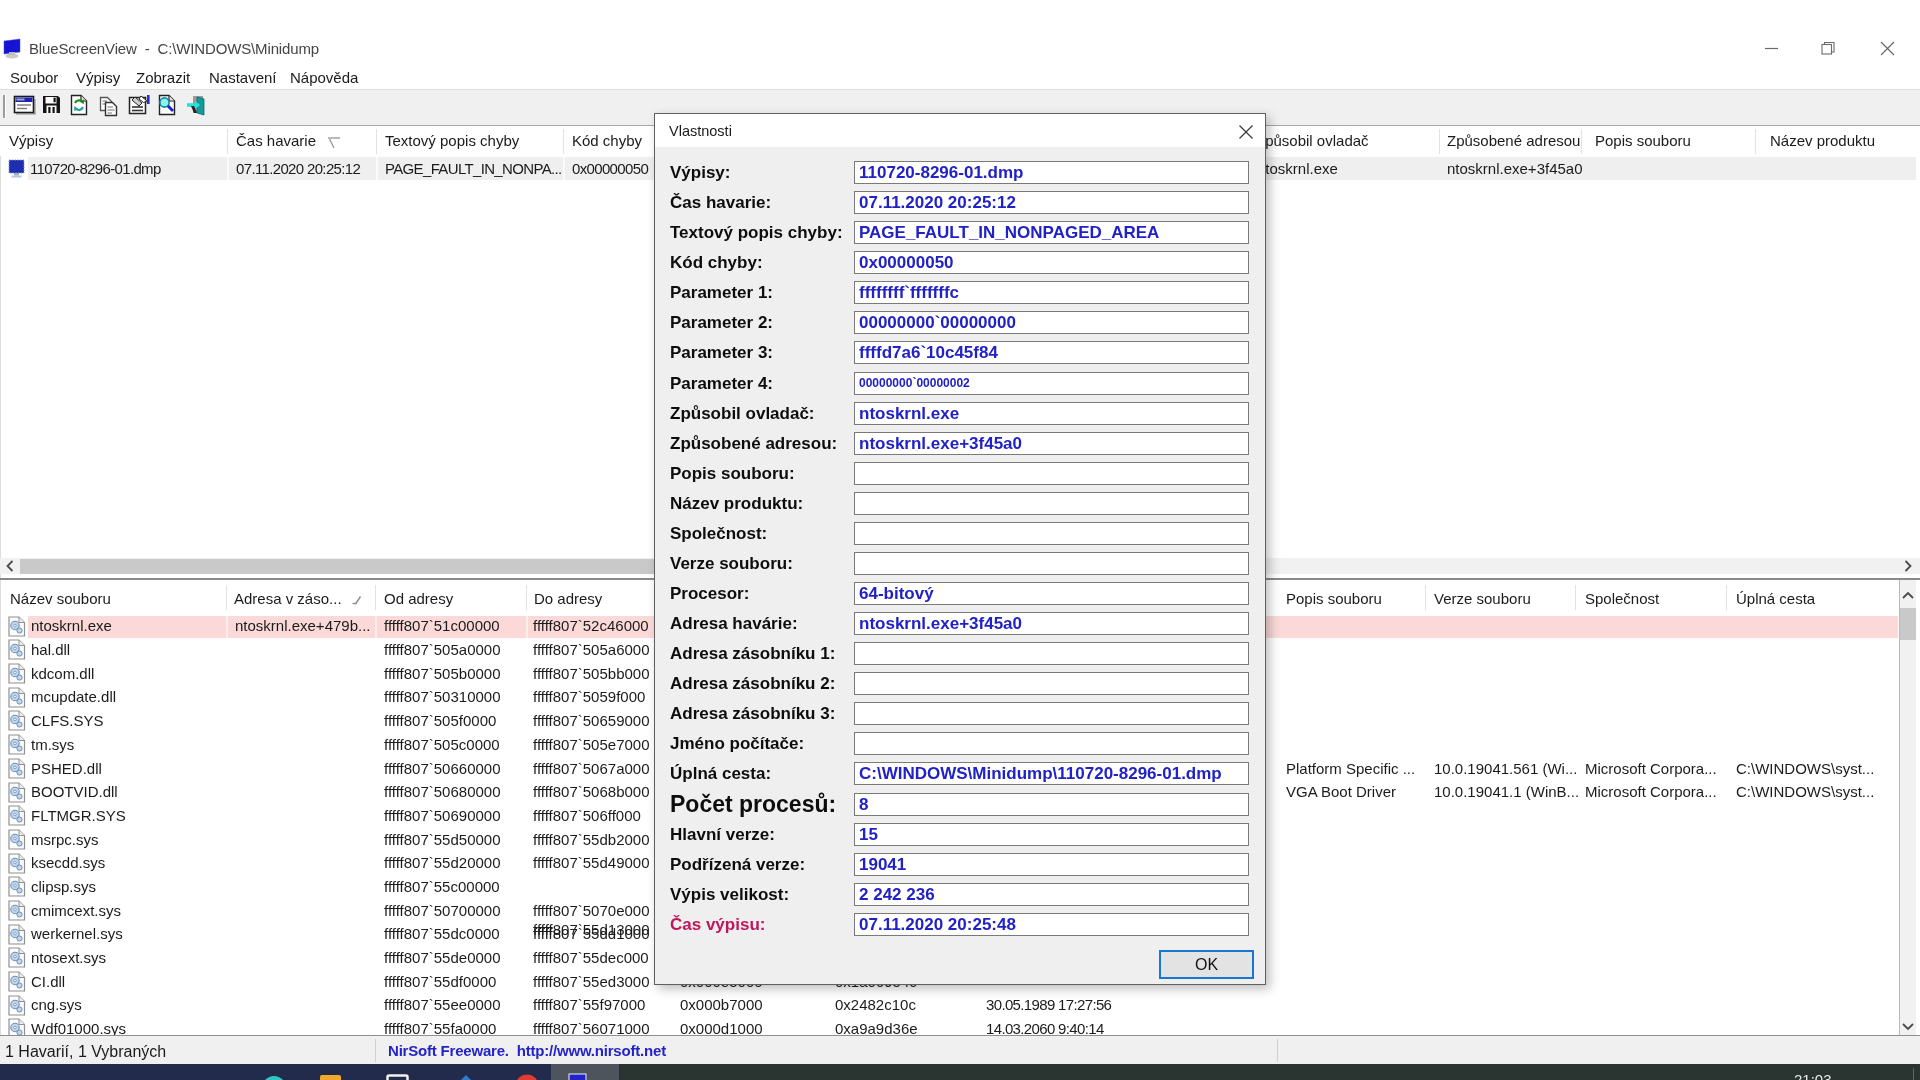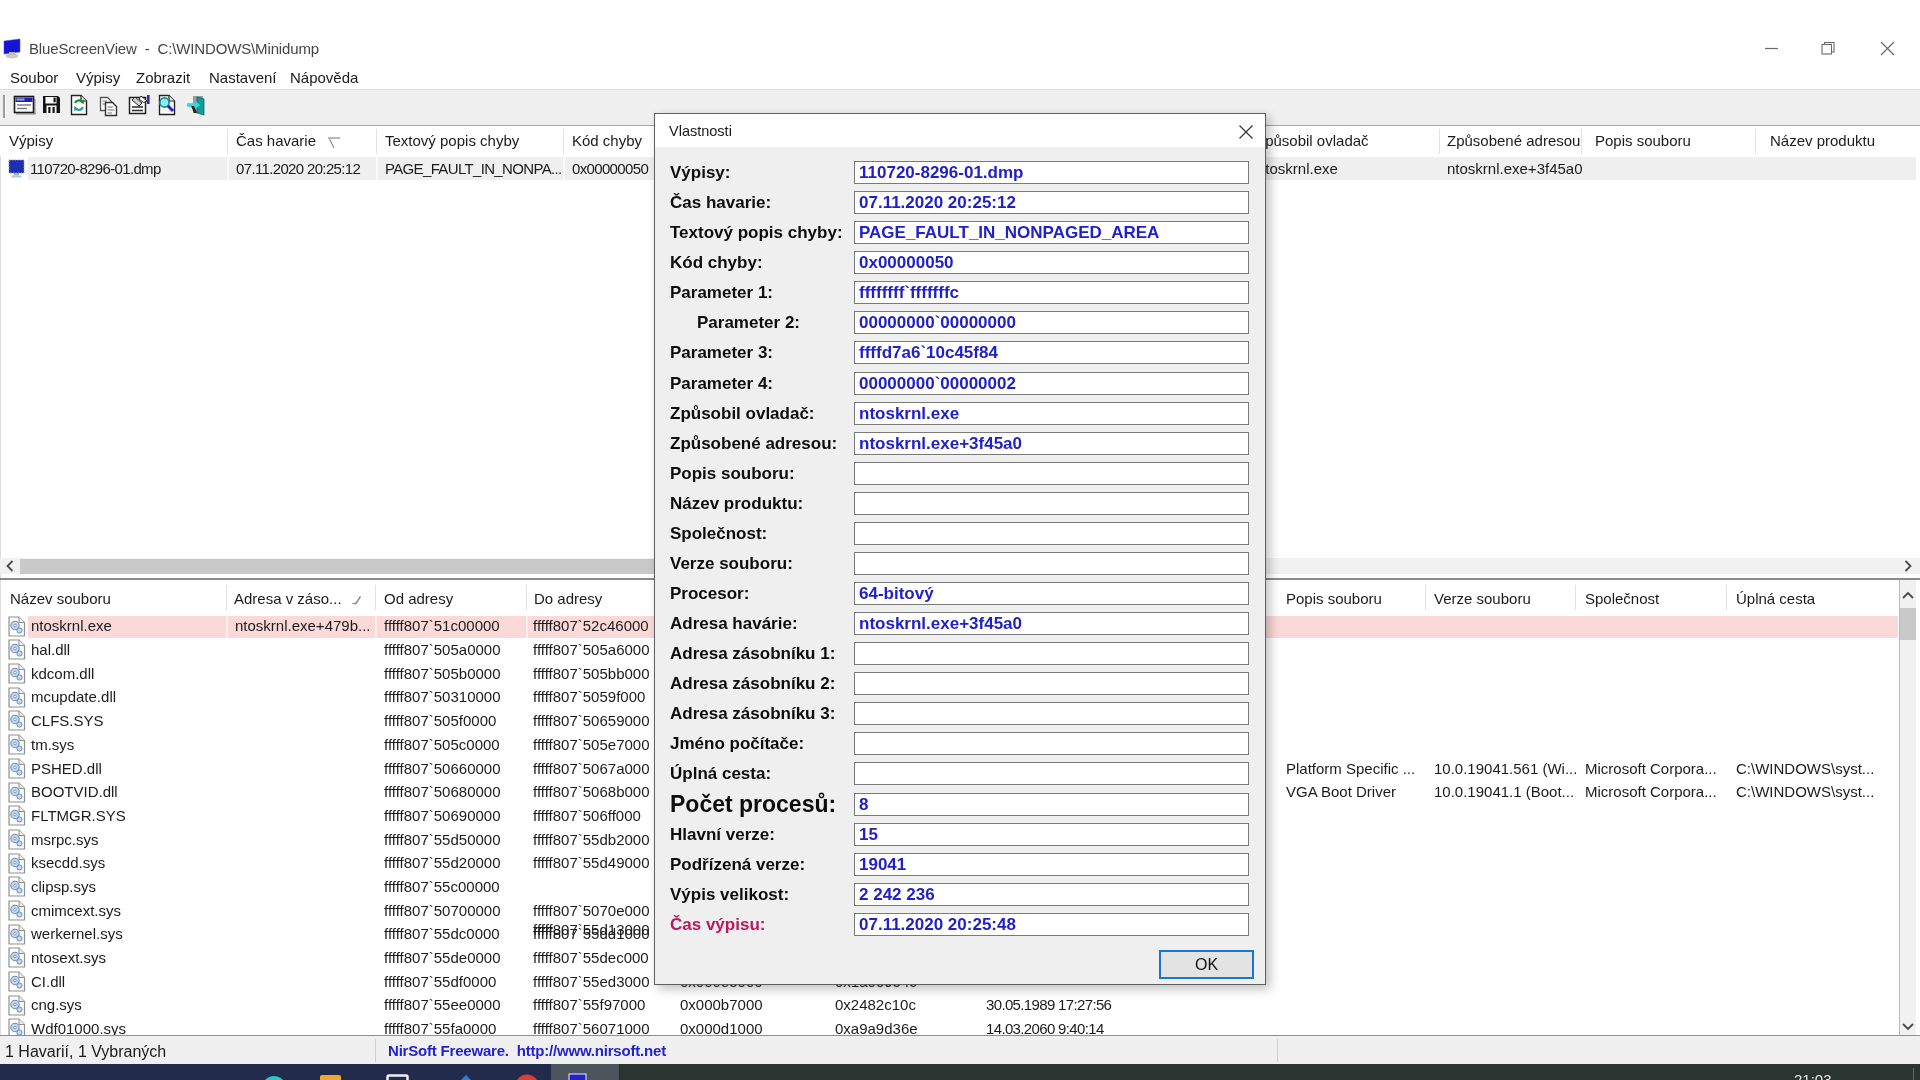--- a/index.html
+++ b/index.html
@@ -246,21 +246,21 @@
  <path d="M1 1 L11 1 L16.5 6.5 L16.5 20 L1 20 Z" fill="#fcfcfc" stroke="#909090" stroke-width="1.2"></path>
  <path d="M11 1 L11 6.5 L16.5 6.5" fill="#ededed" stroke="#909090" stroke-width="1"></path>
  <circle cx="7" cy="9.5" r="4.2" fill="#c3d6ea" stroke="#6a90b8" stroke-width="1.1"></circle>
  <circle cx="7" cy="9.5" r="1.3" fill="#fff" stroke="#6a90b8" stroke-width="0.8"></circle>
  <circle cx="11.5" cy="14.5" r="2.6" fill="#c3d6ea" stroke="#6a90b8" stroke-width="1"></circle>
 </svg>
 <div class="t" style="left:31px;top:781.2px;">BOOTVID.dll</div>
 <div class="t" style="left:384px;top:781.2px;">fffff807`50680000</div>
 <div class="t" style="left:533px;top:781.2px;">fffff807`5068b000</div>
 <div class="t" style="left:1286px;top:781.2px;">VGA Boot Driver</div>
-<div class="t" style="left:1434px;top:781.2px;">10.0.19041.1 (Boot...</div>
+<div class="t" style="left:1434px;top:781.2px;">10.0.19041.1 (WinB...</div>
 <div class="t" style="left:1585px;top:781.2px;">Microsoft Corpora...</div>
 <div class="t" style="left:1736px;top:781.2px;">C:\WINDOWS\syst...</div>
 <svg class="a" style="left:8px;top:805.1px" width="18" height="21" viewBox="0 0 18 21">
  <path d="M1 1 L11 1 L16.5 6.5 L16.5 20 L1 20 Z" fill="#fcfcfc" stroke="#909090" stroke-width="1.2"></path>
  <path d="M11 1 L11 6.5 L16.5 6.5" fill="#ededed" stroke="#909090" stroke-width="1"></path>
  <circle cx="7" cy="9.5" r="4.2" fill="#c3d6ea" stroke="#6a90b8" stroke-width="1.1"></circle>
  <circle cx="7" cy="9.5" r="1.3" fill="#fff" stroke="#6a90b8" stroke-width="0.8"></circle>
  <circle cx="11.5" cy="14.5" r="2.6" fill="#c3d6ea" stroke="#6a90b8" stroke-width="1"></circle>
 </svg>
 <div class="t" style="left:31px;top:804.8px;">FLTMGR.SYS</div>
@@ -413,29 +413,29 @@
 <div class="a" style="left:204px;top:77.1px;height:23px;line-height:23px;font-size:17px;font-weight:bold;color:#2121c8;white-space:nowrap;">07.11.2020 20:25:12</div>
 <div class="a" style="left:15px;top:107.1px;height:23px;line-height:23px;font-size:17px;font-weight:bold;color:#0d0d0d;white-space:nowrap;">Textový popis chyby:</div>
 <div class="a" style="left:199px;top:107.1px;width:395px;height:23px;background:#fff;border:1px solid #7a7a7a;box-sizing:border-box;"></div>
 <div class="a" style="left:204px;top:107.1px;height:23px;line-height:23px;font-size:17px;font-weight:bold;color:#2121c8;white-space:nowrap;">PAGE_FAULT_IN_NONPAGED_AREA</div>
 <div class="a" style="left:15px;top:137.2px;height:23px;line-height:23px;font-size:17px;font-weight:bold;color:#0d0d0d;white-space:nowrap;">Kód chyby:</div>
 <div class="a" style="left:199px;top:137.2px;width:395px;height:23px;background:#fff;border:1px solid #7a7a7a;box-sizing:border-box;"></div>
 <div class="a" style="left:204px;top:137.2px;height:23px;line-height:23px;font-size:17px;font-weight:bold;color:#2121c8;white-space:nowrap;">0x00000050</div>
 <div class="a" style="left:15px;top:167.3px;height:23px;line-height:23px;font-size:17px;font-weight:bold;color:#0d0d0d;white-space:nowrap;">Parameter 1:</div>
 <div class="a" style="left:199px;top:167.3px;width:395px;height:23px;background:#fff;border:1px solid #7a7a7a;box-sizing:border-box;"></div>
 <div class="a" style="left:204px;top:167.3px;height:23px;line-height:23px;font-size:17px;font-weight:bold;color:#2121c8;white-space:nowrap;">ffffffff`fffffffc</div>
-<div class="a" style="left:15px;top:197.3px;height:23px;line-height:23px;font-size:17px;font-weight:bold;color:#0d0d0d;white-space:nowrap;margin-left:27px;">Parameter 2:</div>
+<div class="a" style="left:15px;top:197.3px;height:23px;line-height:23px;font-size:17px;font-weight:bold;color:#0d0d0d;white-space:nowrap;">Parameter 2:</div>
 <div class="a" style="left:199px;top:197.3px;width:395px;height:23px;background:#fff;border:1px solid #7a7a7a;box-sizing:border-box;"></div>
 <div class="a" style="left:204px;top:197.3px;height:23px;line-height:23px;font-size:17px;font-weight:bold;color:#2121c8;white-space:nowrap;">00000000`00000000</div>
 <div class="a" style="left:15px;top:227.4px;height:23px;line-height:23px;font-size:17px;font-weight:bold;color:#0d0d0d;white-space:nowrap;">Parameter 3:</div>
 <div class="a" style="left:199px;top:227.4px;width:395px;height:23px;background:#fff;border:1px solid #7a7a7a;box-sizing:border-box;"></div>
 <div class="a" style="left:204px;top:227.4px;height:23px;line-height:23px;font-size:17px;font-weight:bold;color:#2121c8;white-space:nowrap;">ffffd7a6`10c45f84</div>
 <div class="a" style="left:15px;top:257.5px;height:23px;line-height:23px;font-size:17px;font-weight:bold;color:#0d0d0d;white-space:nowrap;">Parameter 4:</div>
 <div class="a" style="left:199px;top:257.5px;width:395px;height:23px;background:#fff;border:1px solid #7a7a7a;box-sizing:border-box;"></div>
-<div class="a" style="left:204px;top:257.5px;height:14px;line-height:23px;font-size:17px;font-weight:bold;color:#2121c8;white-space:nowrap;">00000000`00000002</div>
+<div class="a" style="left:204px;top:257.5px;height:14px;line-height:23px;font-size:12px;font-weight:bold;color:#2121c8;white-space:nowrap;">00000000`00000002</div>
 <div class="a" style="left:15px;top:287.6px;height:23px;line-height:23px;font-size:17px;font-weight:bold;color:#0d0d0d;white-space:nowrap;">Způsobil ovladač:</div>
 <div class="a" style="left:199px;top:287.6px;width:395px;height:23px;background:#fff;border:1px solid #7a7a7a;box-sizing:border-box;"></div>
 <div class="a" style="left:204px;top:287.6px;height:23px;line-height:23px;font-size:17px;font-weight:bold;color:#2121c8;white-space:nowrap;">ntoskrnl.exe</div>
 <div class="a" style="left:15px;top:317.6px;height:23px;line-height:23px;font-size:17px;font-weight:bold;color:#0d0d0d;white-space:nowrap;">Způsobené adresou:</div>
 <div class="a" style="left:199px;top:317.6px;width:395px;height:23px;background:#fff;border:1px solid #7a7a7a;box-sizing:border-box;"></div>
 <div class="a" style="left:204px;top:317.6px;height:23px;line-height:23px;font-size:17px;font-weight:bold;color:#2121c8;white-space:nowrap;">ntoskrnl.exe+3f45a0</div>
 <div class="a" style="left:15px;top:347.7px;height:23px;line-height:23px;font-size:17px;font-weight:bold;color:#0d0d0d;white-space:nowrap;">Popis souboru:</div>
 <div class="a" style="left:199px;top:347.7px;width:395px;height:23px;background:#fff;border:1px solid #7a7a7a;box-sizing:border-box;"></div>
 <div class="a" style="left:15px;top:377.8px;height:23px;line-height:23px;font-size:17px;font-weight:bold;color:#0d0d0d;white-space:nowrap;">Název produktu:</div>
 <div class="a" style="left:199px;top:377.8px;width:395px;height:23px;background:#fff;border:1px solid #7a7a7a;box-sizing:border-box;"></div>
@@ -452,20 +452,21 @@
 <div class="a" style="left:15px;top:528.1px;height:23px;line-height:23px;font-size:17px;font-weight:bold;color:#0d0d0d;white-space:nowrap;">Adresa zásobníku 1:</div>
 <div class="a" style="left:199px;top:528.1px;width:395px;height:23px;background:#fff;border:1px solid #7a7a7a;box-sizing:border-box;"></div>
 <div class="a" style="left:15px;top:558.2px;height:23px;line-height:23px;font-size:17px;font-weight:bold;color:#0d0d0d;white-space:nowrap;">Adresa zásobníku 2:</div>
 <div class="a" style="left:199px;top:558.2px;width:395px;height:23px;background:#fff;border:1px solid #7a7a7a;box-sizing:border-box;"></div>
 <div class="a" style="left:15px;top:588.3px;height:23px;line-height:23px;font-size:17px;font-weight:bold;color:#0d0d0d;white-space:nowrap;">Adresa zásobníku 3:</div>
 <div class="a" style="left:199px;top:588.3px;width:395px;height:23px;background:#fff;border:1px solid #7a7a7a;box-sizing:border-box;"></div>
 <div class="a" style="left:15px;top:618.3px;height:23px;line-height:23px;font-size:17px;font-weight:bold;color:#0d0d0d;white-space:nowrap;">Jméno počítače:</div>
 <div class="a" style="left:199px;top:618.3px;width:395px;height:23px;background:#fff;border:1px solid #7a7a7a;box-sizing:border-box;"></div>
 <div class="a" style="left:15px;top:648.4px;height:23px;line-height:23px;font-size:17px;font-weight:bold;color:#0d0d0d;white-space:nowrap;">Úplná cesta:</div>
 <div class="a" style="left:199px;top:648.4px;width:395px;height:23px;background:#fff;border:1px solid #7a7a7a;box-sizing:border-box;"></div>
+<div class="a" style="left:204px;top:648.4px;height:23px;line-height:23px;font-size:17px;font-weight:bold;color:#2121c8;white-space:nowrap;">C:\WINDOWS\Minidump\110720-8296-01.dmp</div>
 <div class="a" style="left:15px;top:678.5px;height:23px;line-height:23px;font-size:23px;font-weight:bold;color:#0d0d0d;white-space:nowrap;">Počet procesů:</div>
 <div class="a" style="left:199px;top:678.5px;width:395px;height:23px;background:#fff;border:1px solid #7a7a7a;box-sizing:border-box;"></div>
 <div class="a" style="left:204px;top:678.5px;height:23px;line-height:23px;font-size:17px;font-weight:bold;color:#2121c8;white-space:nowrap;">8</div>
 <div class="a" style="left:15px;top:708.5px;height:23px;line-height:23px;font-size:17px;font-weight:bold;color:#0d0d0d;white-space:nowrap;">Hlavní verze:</div>
 <div class="a" style="left:199px;top:708.5px;width:395px;height:23px;background:#fff;border:1px solid #7a7a7a;box-sizing:border-box;"></div>
 <div class="a" style="left:204px;top:708.5px;height:23px;line-height:23px;font-size:17px;font-weight:bold;color:#2121c8;white-space:nowrap;">15</div>
 <div class="a" style="left:15px;top:738.6px;height:23px;line-height:23px;font-size:17px;font-weight:bold;color:#0d0d0d;white-space:nowrap;">Podřízená verze:</div>
 <div class="a" style="left:199px;top:738.6px;width:395px;height:23px;background:#fff;border:1px solid #7a7a7a;box-sizing:border-box;"></div>
 <div class="a" style="left:204px;top:738.6px;height:23px;line-height:23px;font-size:17px;font-weight:bold;color:#2121c8;white-space:nowrap;">19041</div>
 <div class="a" style="left:15px;top:768.7px;height:23px;line-height:23px;font-size:17px;font-weight:bold;color:#0d0d0d;white-space:nowrap;">Výpis velikost:</div>

